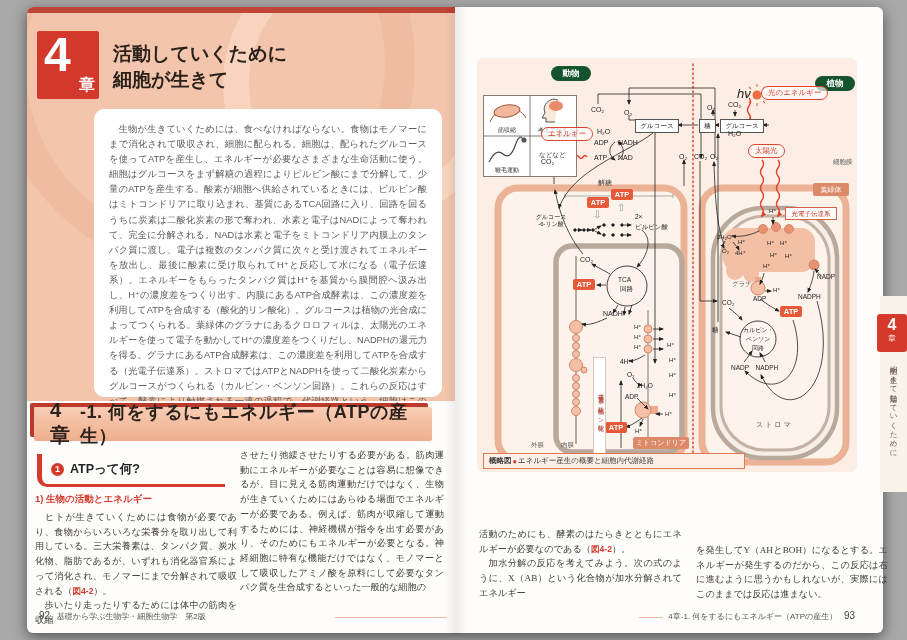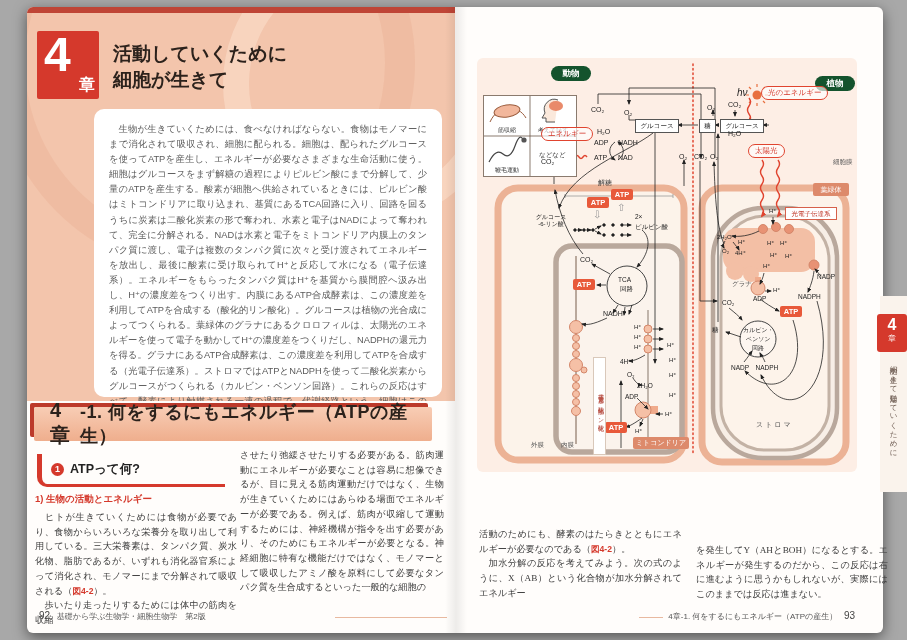--- a/index.html
+++ b/index.html
@@ -44,21 +44,21 @@
   .figref{color:#d5392c;font-weight:bold;font-family:"Liberation Sans","DejaVu Sans",sans-serif;font-size:8.6px;}
   .colL1{left:8px;top:503px;width:202px;}
   .colL2{left:213px;top:441px;width:204px;}
   .footer{position:absolute;top:603px;font-size:8px;color:#555;}
   .pageno{font-size:10px;color:#444;}
   .fline{position:absolute;height:1px;background:#e8b9a0;top:610px;}
   
   .figure{position:absolute;left:22px;top:51px;width:380px;height:414px;background:#fdeee5;border-radius:6px;}
   .fig-svg{position:absolute;left:0;top:0;}
   .fl{position:absolute;font-size:7px;color:#222;white-space:nowrap;line-height:1.1;}
-  .f6{font-size:6px;}.f65{font-size:6.5px;}.f75{font-size:10px;}
+  .f6{font-size:6px;}.f65{font-size:6.5px;}.f75{font-size:13px;}
   .muted{color:#555;}
   .badge-red{position:absolute;background:#14532d;color:#fff;font-weight:bold;font-size:8.5px;border-radius:8px;
              text-align:center;line-height:15px;height:15px;}
   .badge-atp{position:absolute;background:#e8593a;color:#fff;font-weight:bold;font-size:7.5px;border-radius:2px;
              width:22px;height:11px;line-height:11px;text-align:center;}
   .badge-org{position:absolute;background:#dd8a6b;color:#fff;font-size:7px;border-radius:2px;text-align:center;}
   .pill{position:absolute;border:1px solid #e0442f;color:#d5392c;border-radius:9px;font-size:7.5px;
         padding:1px 6px;background:rgba(255,255,255,.65);white-space:nowrap;}
   .boxed{position:absolute;border:1px solid #555;background:#fff;font-size:6.5px;text-align:center;color:#222;}
   .vbox{position:absolute;left:116px;top:299px;width:13px;height:98px;background:#fff;border:1px solid #d9c8ba;
@@ -394,20 +394,25 @@
       <div class="fl f65" style="left:340px;top:215px;">NADP</div>
       <div class="fl f65" style="left:321px;top:235px;">NADPH</div>
       <div class="fl f65" style="left:245px;top:241px;">CO₂</div>
       <div class="fl f65" style="left:235px;top:268px;">糖</div>
       <div class="fl f6" style="left:266px;top:269px;">カルビン・</div>
       <div class="fl f6" style="left:269px;top:278px;">ベンソン</div>
       <div class="fl f6" style="left:275px;top:287px;">回路</div>
       <div class="fl f65" style="left:254px;top:306px;">NADP　NADPH</div>
       <div class="fl muted" style="left:279px;top:363px;letter-spacing:2px;">ストロマ</div>
 
+      <div class="caption">
+        <span style="font-weight:bold;">概略図</span>
+        <span class="dot">●</span>
+        <span>エネルギー産生の概要と細胞内代謝経路</span>
+      </div>
     </div>
 
     <div class="rcol rcolA">
       <p><span>活動のためにも、酵素のはたらきとともにエネルギーが必要なのである（</span><span class="figref">図4-2</span><span>）。</span></p>
       <p>　加水分解の反応を考えてみよう。次の式のように、X（AB）という化合物が加水分解されてエネルギー</p>
     </div>
     <div class="rcol rcolB">
       <p>を発生してY（AHとBOH）になるとする。エネルギーが発生するのだから、この反応は右に進むように思うかもしれないが、実際にはこのままでは反応は進まない。</p>
     </div>
 

